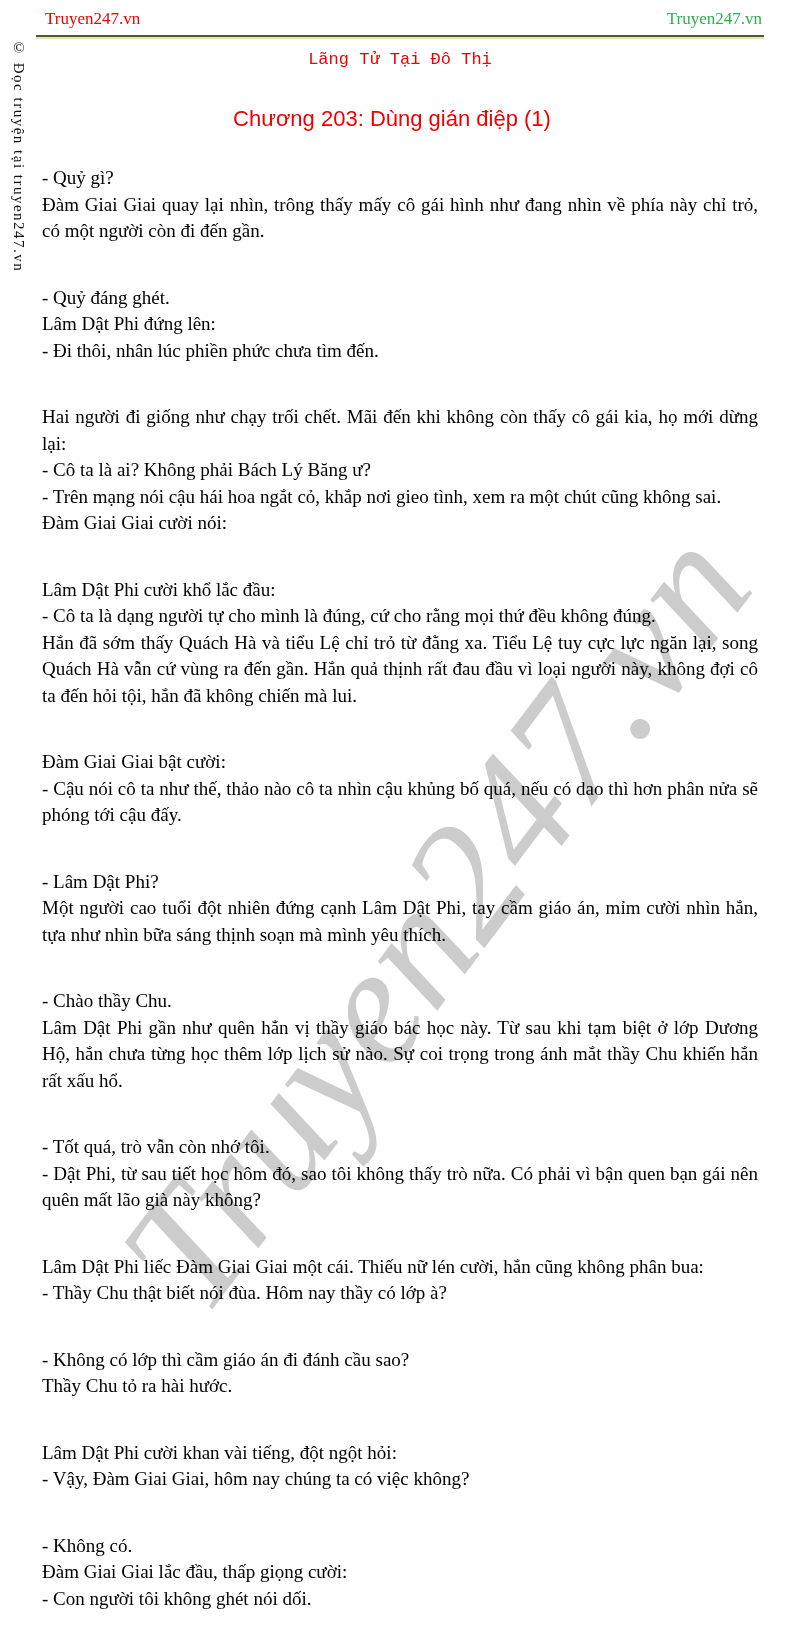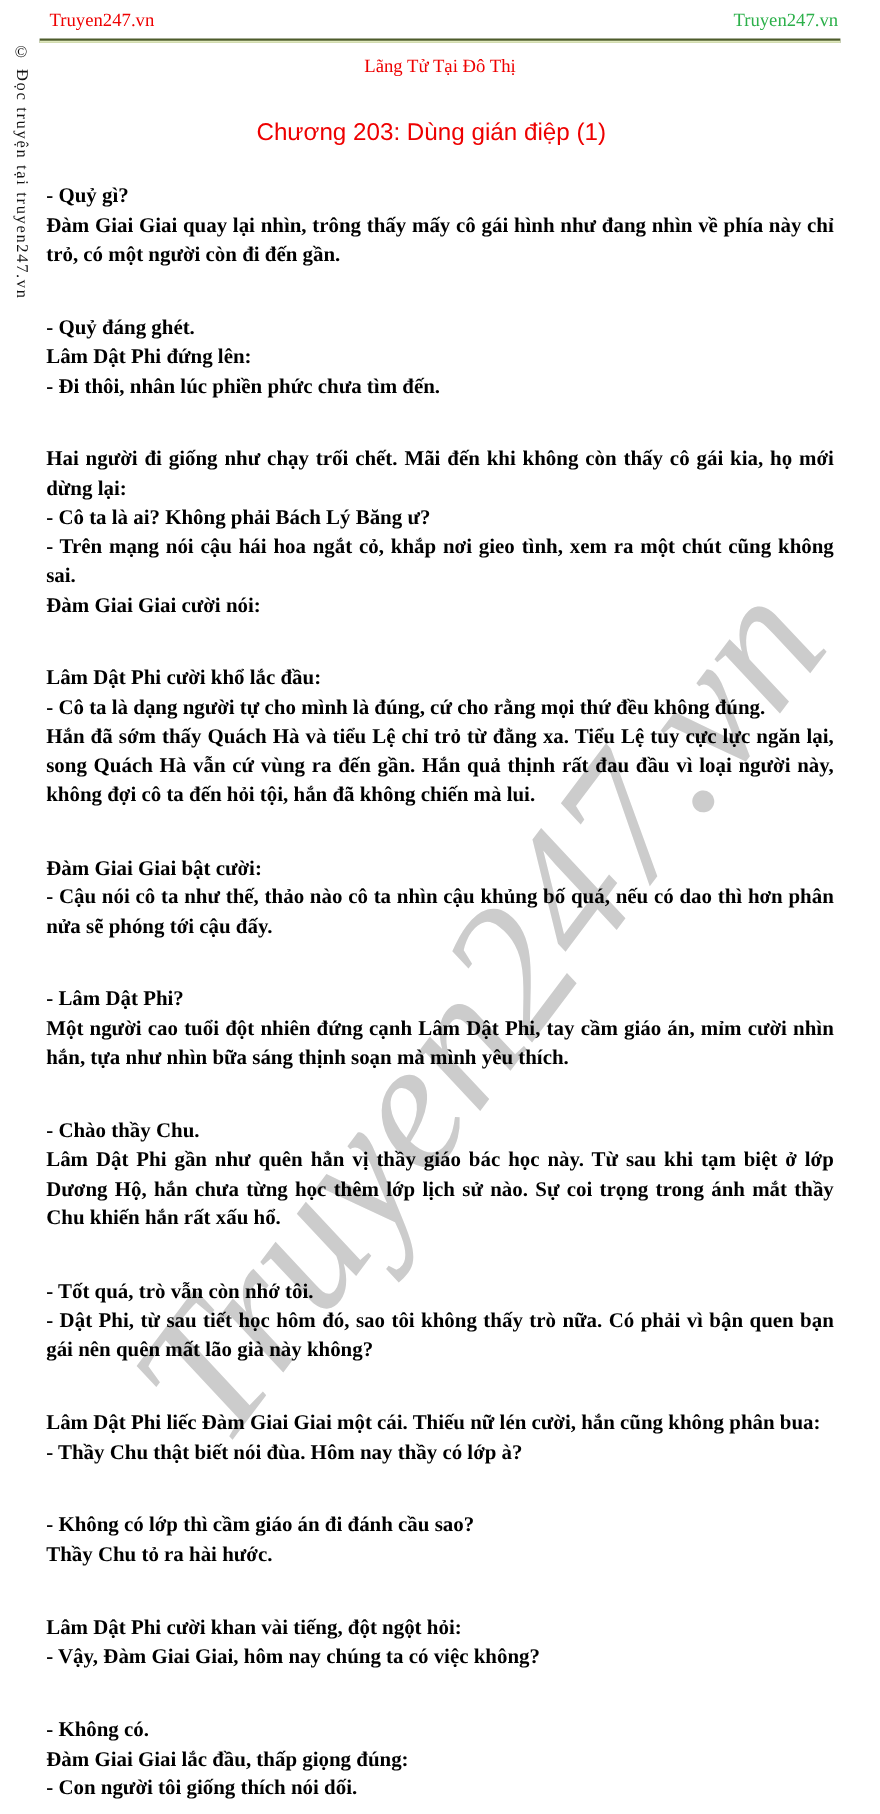--- a/index.html
+++ b/index.html
@@ -35,21 +35,21 @@
   .site-link-right { color:var(--green); cursor:pointer; text-decoration:none; }
   .rule {
     margin:7px 36px 0 36px;
     height:2px;
     background:var(--rule-dark);
     border-bottom:2px solid var(--rule-light);
   }
   .story-title {
     margin:11px 0 0 0;
     text-align:center;
-    font-family:Liberation Serif, serif;
+    font-family:Liberation Mono, monospace;
     font-weight:400;
     font-size:17px;
     color:var(--red);
   }
   .chapter-title {
     margin:37px 16px 0 0;
     text-align:center;
     font-family:"Liberation Sans", sans-serif;
     font-weight:400;
     font-size:22px;
@@ -70,21 +70,20 @@
     user-select:none;
   }
   
   .content {
     position:relative;
     z-index:1;
     margin:33px 42px 0 42px;
     font-size:19px;
     line-height:26.5px;
     text-align:justify;
-    font-weight:bold;
   }
   .content p { margin:0; }
   .block + .block { margin-top:40px; }
 </style>
 </head>
 <body>
 
 <div class="page" style="--red: #ee0000; --green: #2cb04a; --rule-dark: #4e5c2c; --rule-light: #dfe8bd; --watermark: #cccccc;">
 
   <div class="side-note">© Đọc truyện tại truyen247.vn</div>
@@ -146,18 +145,18 @@
       <div class="block">
         <p>- Không có lớp thì cầm giáo án đi đánh cầu sao?</p>
         <p>Thầy Chu tỏ ra hài hước.</p>
       </div>
       <div class="block">
         <p>Lâm Dật Phi cười khan vài tiếng, đột ngột hỏi:</p>
         <p>- Vậy, Đàm Giai Giai, hôm nay chúng ta có việc không?</p>
       </div>
       <div class="block">
         <p>- Không có.</p>
-        <p>Đàm Giai Giai lắc đầu, thấp giọng đúng:</p>
-        <p>- Con người tôi giống thích nói dối.</p>
+        <p>Đàm Giai Giai lắc đầu, thấp giọng cười:</p>
+        <p>- Con người tôi không ghét nói dối.</p>
       </div>
     </div>
 
 </div>
 
 </body></html>

